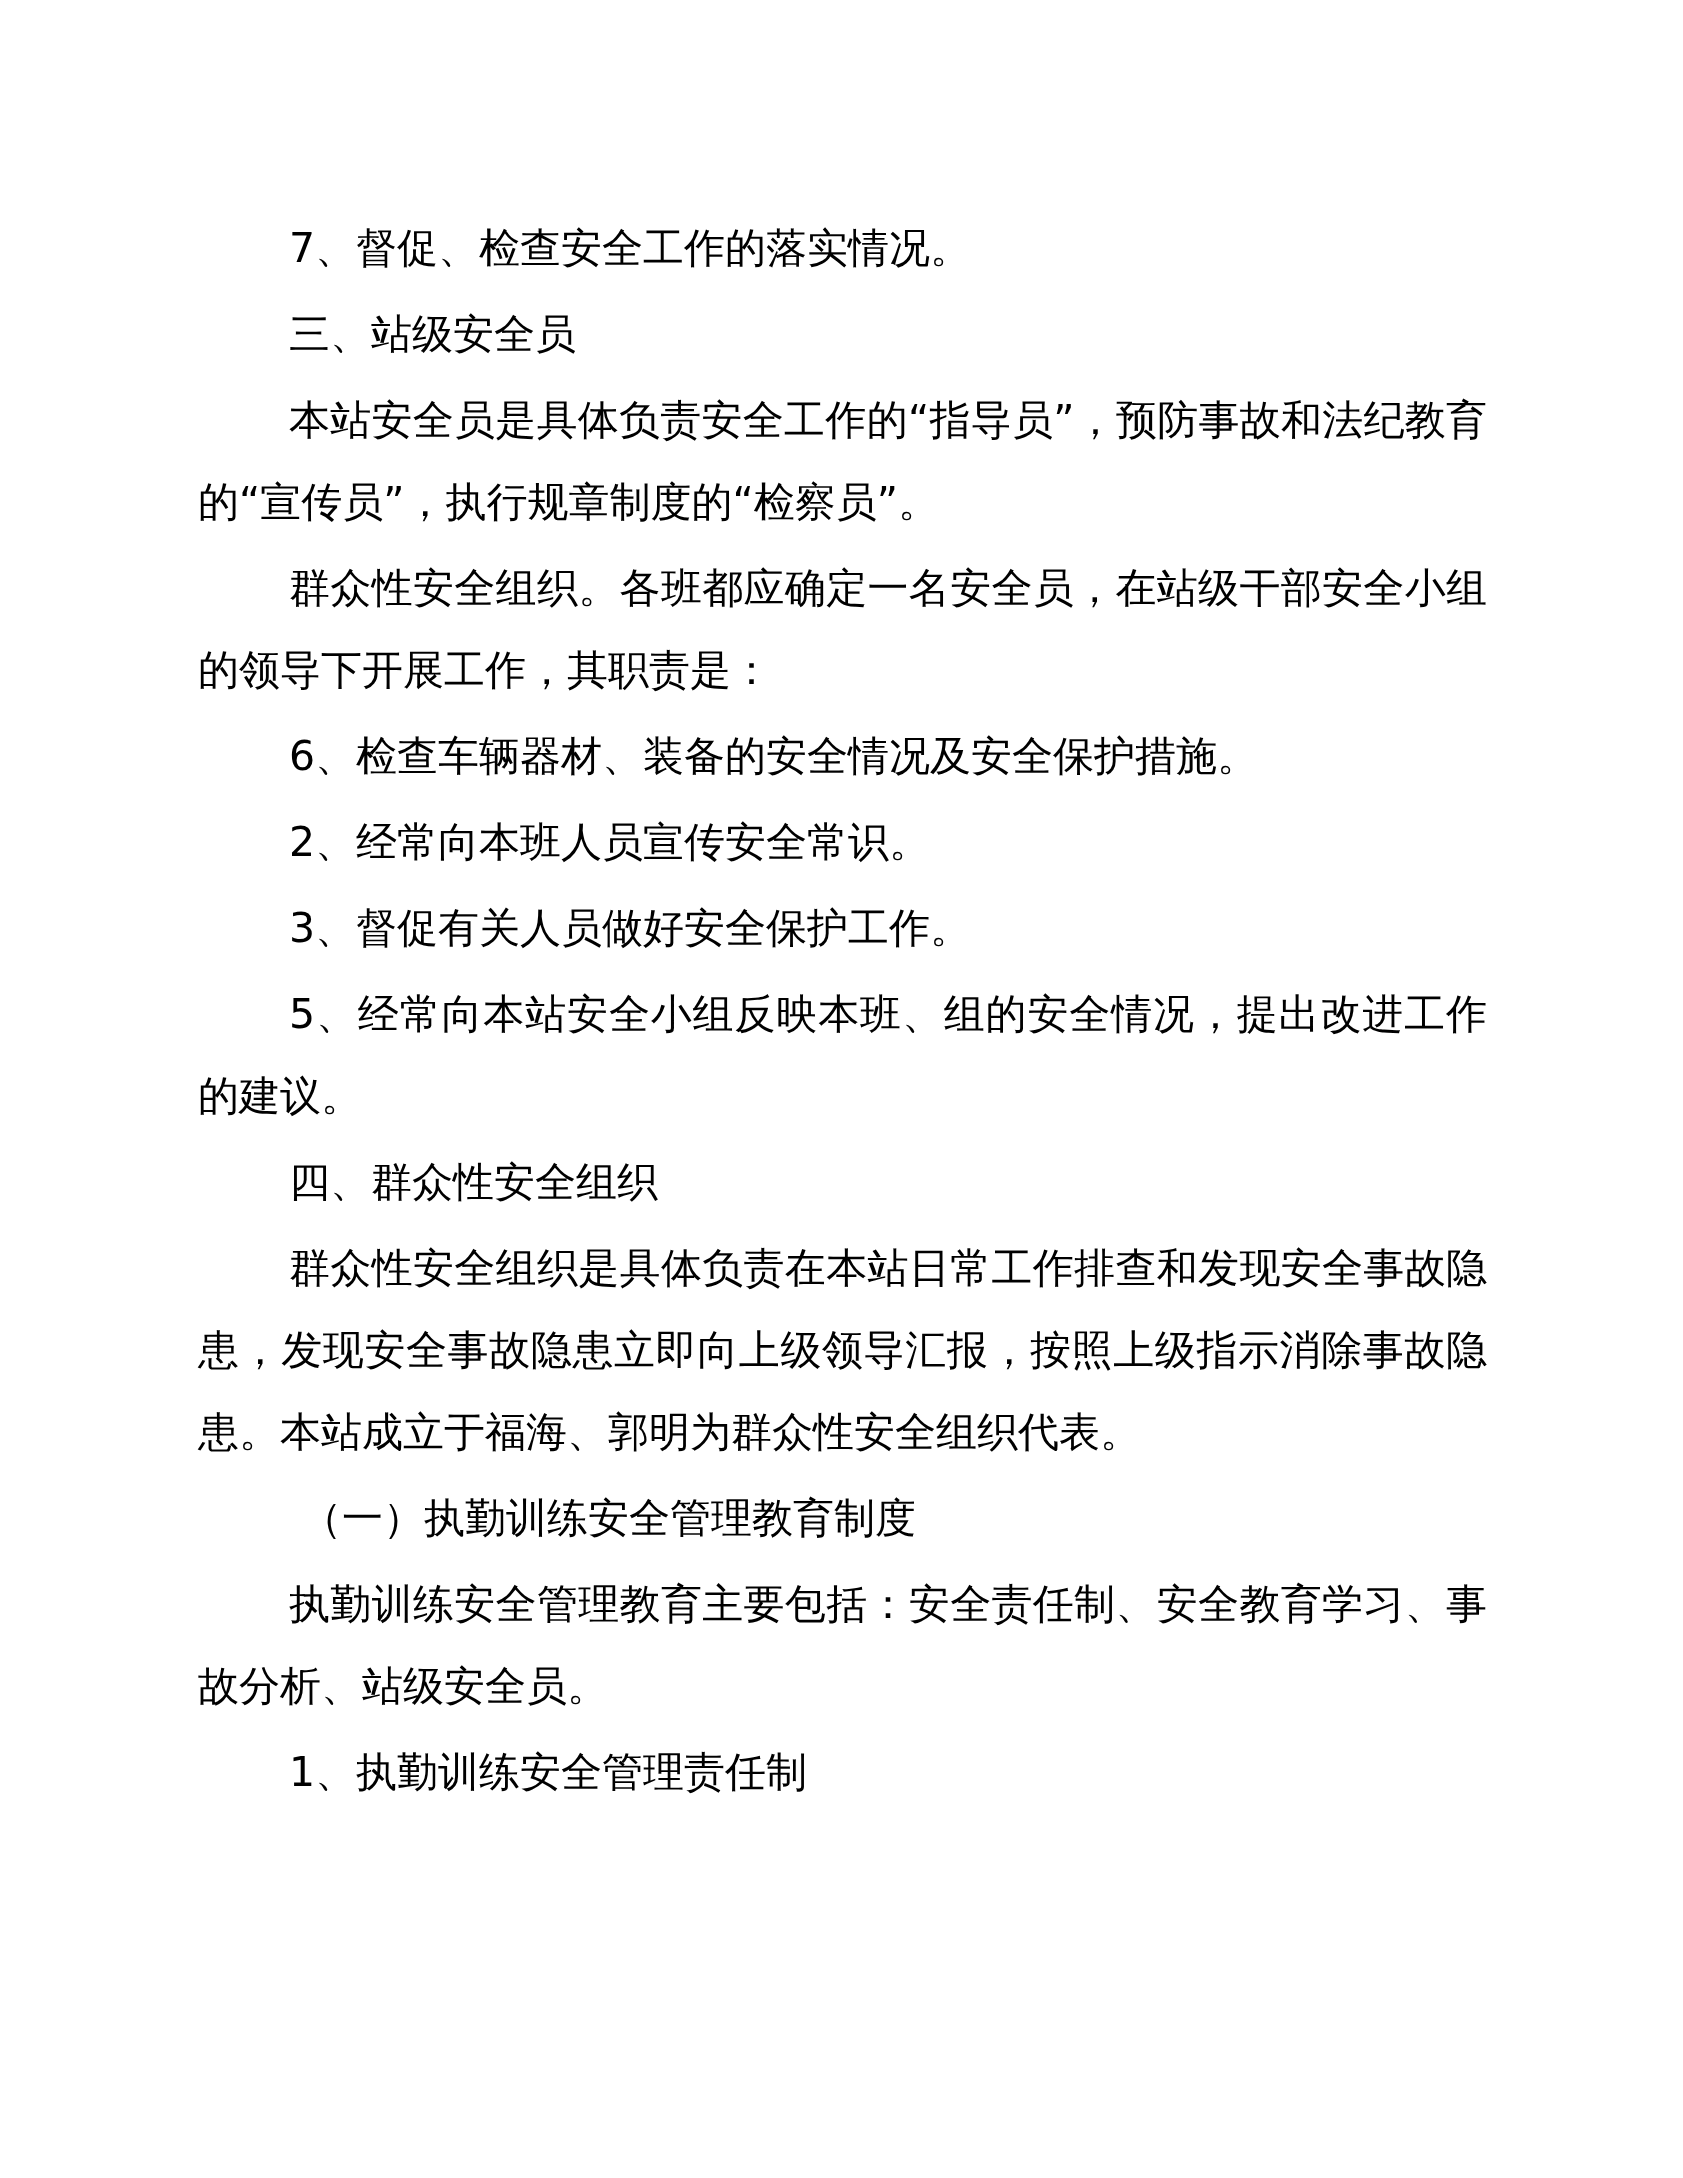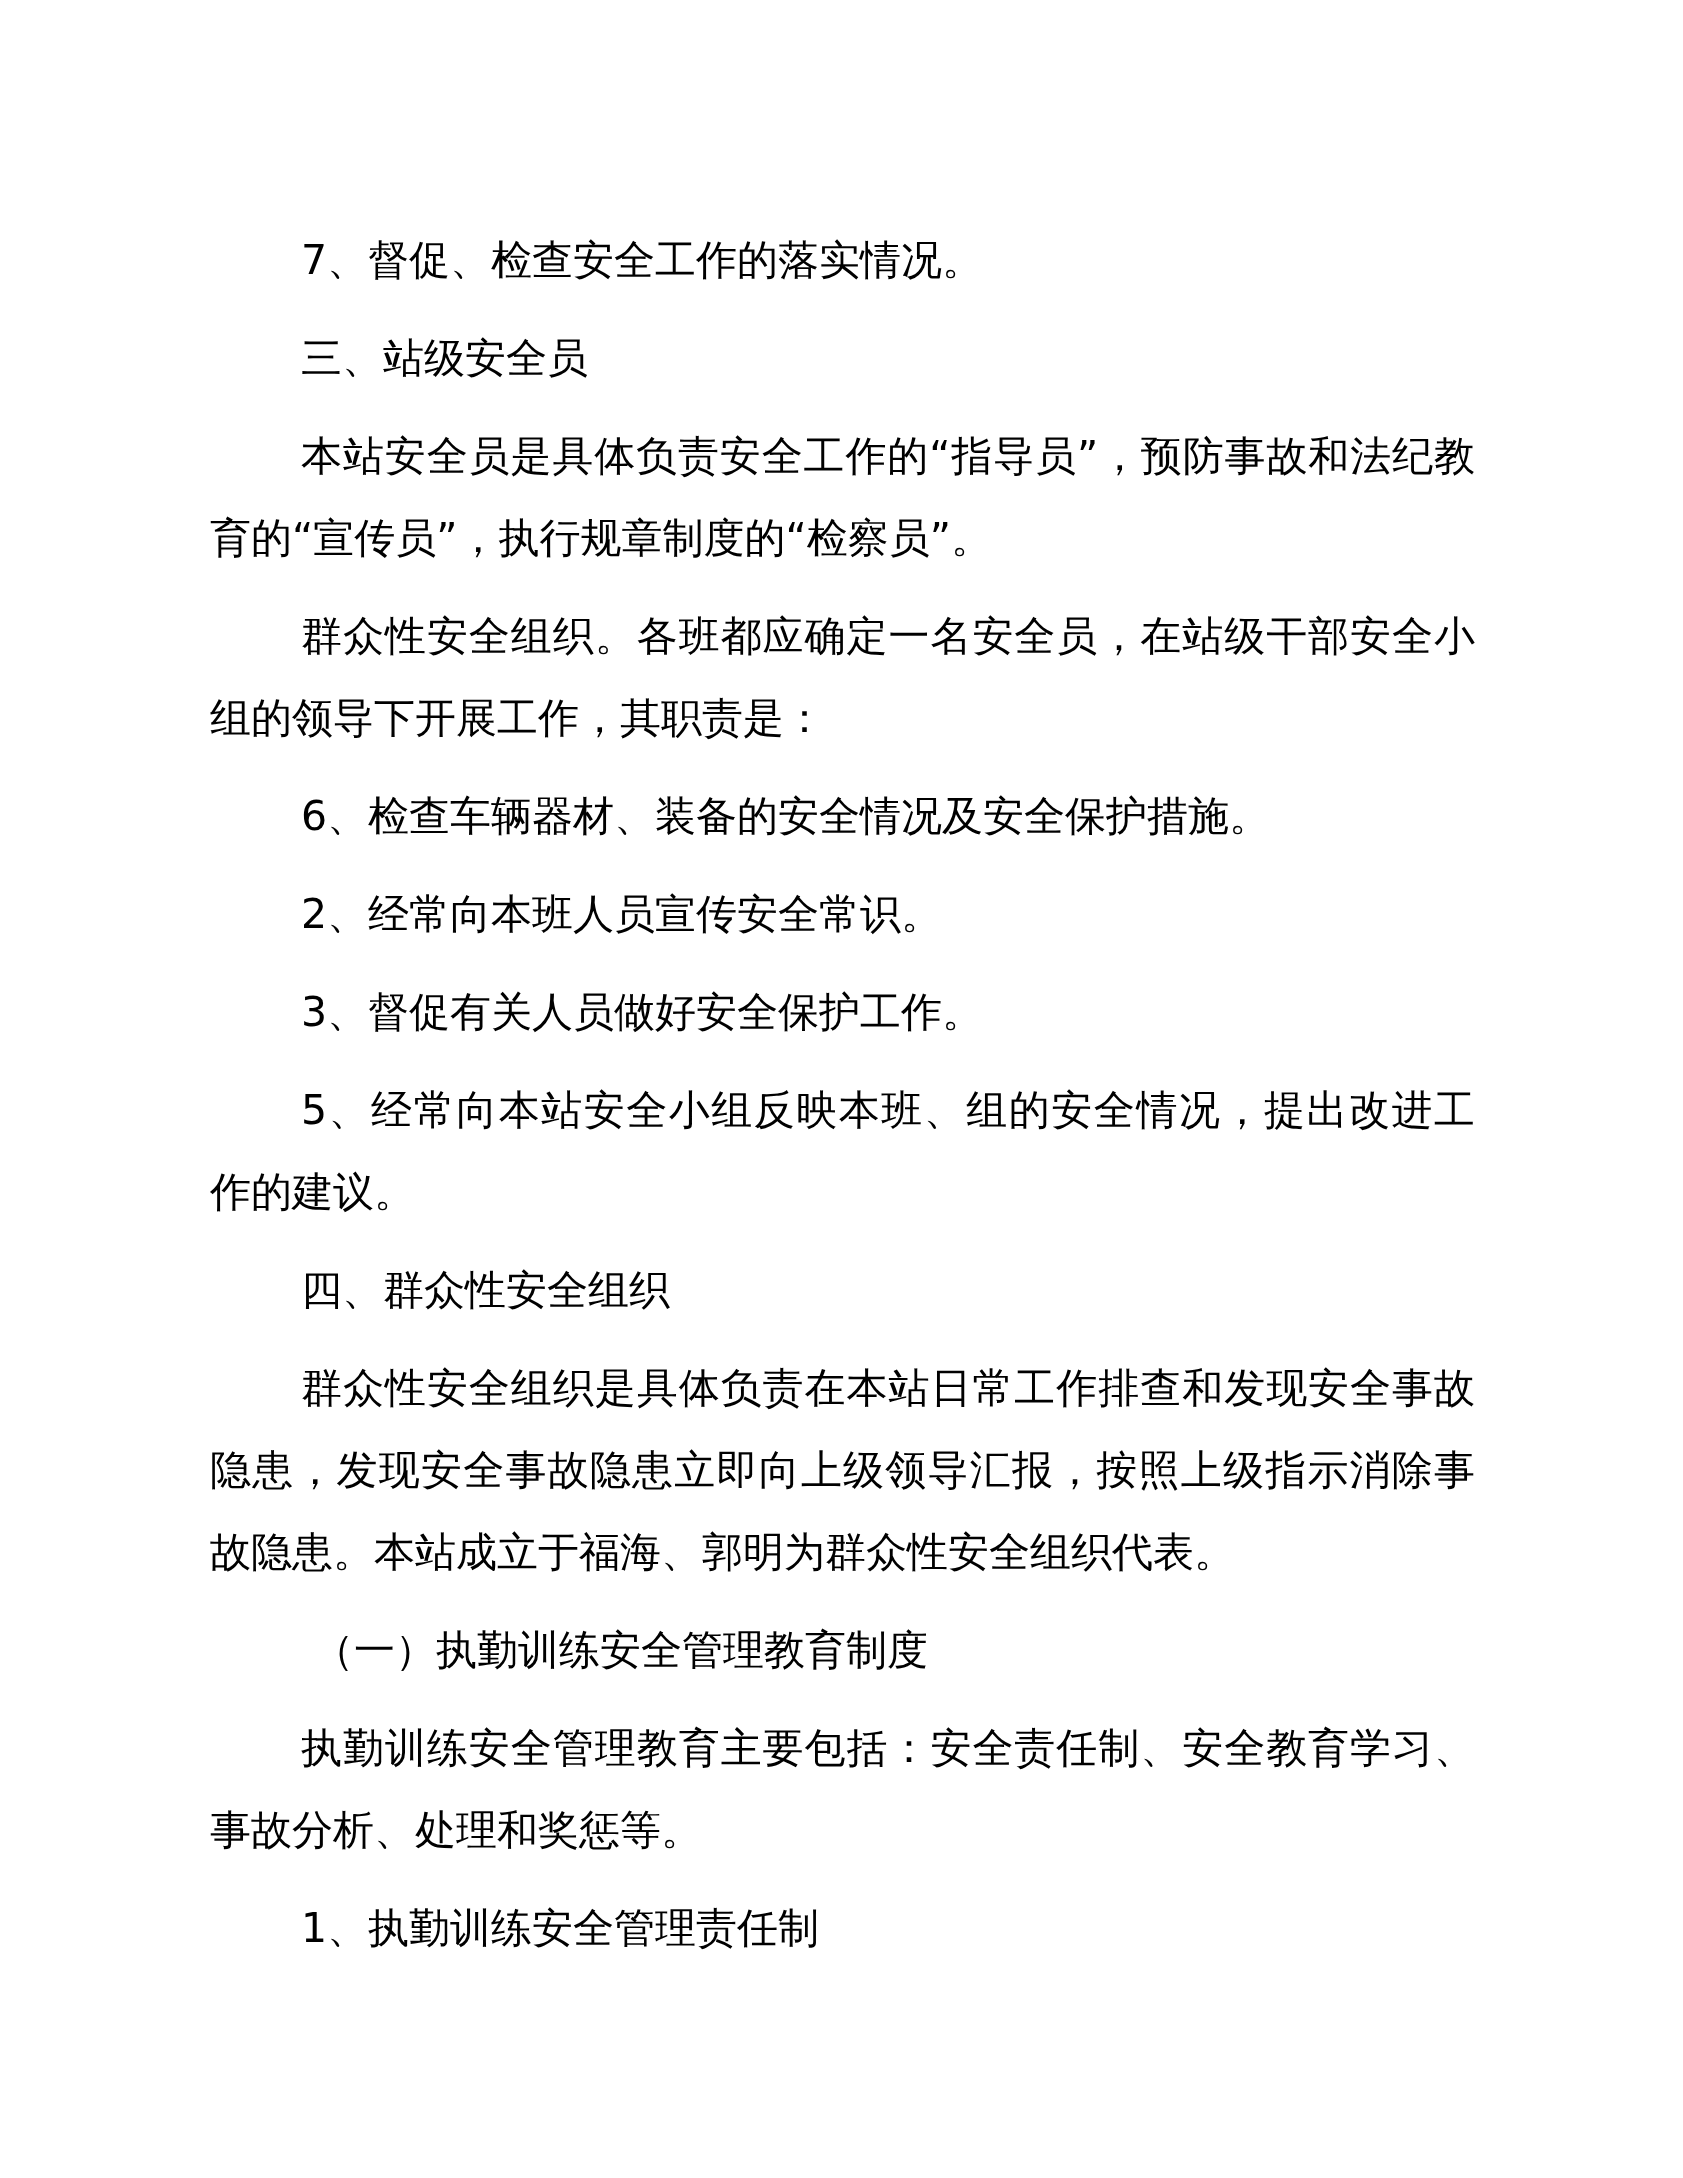--- a/index.html
+++ b/index.html
@@ -26,21 +26,21 @@
     left: 194px;
     top: 203px;
     width: 1297px;
     color: #000000;
     font-family: "DejaVu Sans", "Liberation Sans", sans-serif;
     font-size: 41px;
     line-height: 82px;
     letter-spacing: 0px;
   }
   .para {
-    margin: 16px;
+    margin: 4px;
     padding: 0;
     text-align: justify;
     text-align-last: left;
     word-break: break-all;
   }
   .indent {
     text-indent: 91px;
   }
   .sub-indent {
     text-indent: 103px;
@@ -55,17 +55,17 @@
     <p class="para indent">三、站级安全员</p>
     <p class="para indent">本站安全员是具体负责安全工作的“指导员”，预防事故和法纪教育的“宣传员”，执行规章制度的“检察员”。</p>
     <p class="para indent">群众性安全组织。各班都应确定一名安全员，在站级干部安全小组的领导下开展工作，其职责是：</p>
     <p class="para indent">6、检查车辆器材、装备的安全情况及安全保护措施。</p>
     <p class="para indent">2、经常向本班人员宣传安全常识。</p>
     <p class="para indent">3、督促有关人员做好安全保护工作。</p>
     <p class="para indent">5、经常向本站安全小组反映本班、组的安全情况，提出改进工作的建议。</p>
     <p class="para indent">四、群众性安全组织</p>
     <p class="para indent">群众性安全组织是具体负责在本站日常工作排查和发现安全事故隐患，发现安全事故隐患立即向上级领导汇报，按照上级指示消除事故隐患。本站成立于福海、郭明为群众性安全组织代表。</p>
     <p class="para sub-indent">（一）执勤训练安全管理教育制度</p>
-    <p class="para indent">执勤训练安全管理教育主要包括：安全责任制、安全教育学习、事故分析、处理和奖惩等。</p>
+    <p class="para indent">执勤训练安全管理教育主要包括：安全责任制、安全教育学习、事故分析、站级安全员。</p>
     <p class="para indent">1、执勤训练安全管理责任制</p>
   </div>
 </div>
 
 
 </body></html>

